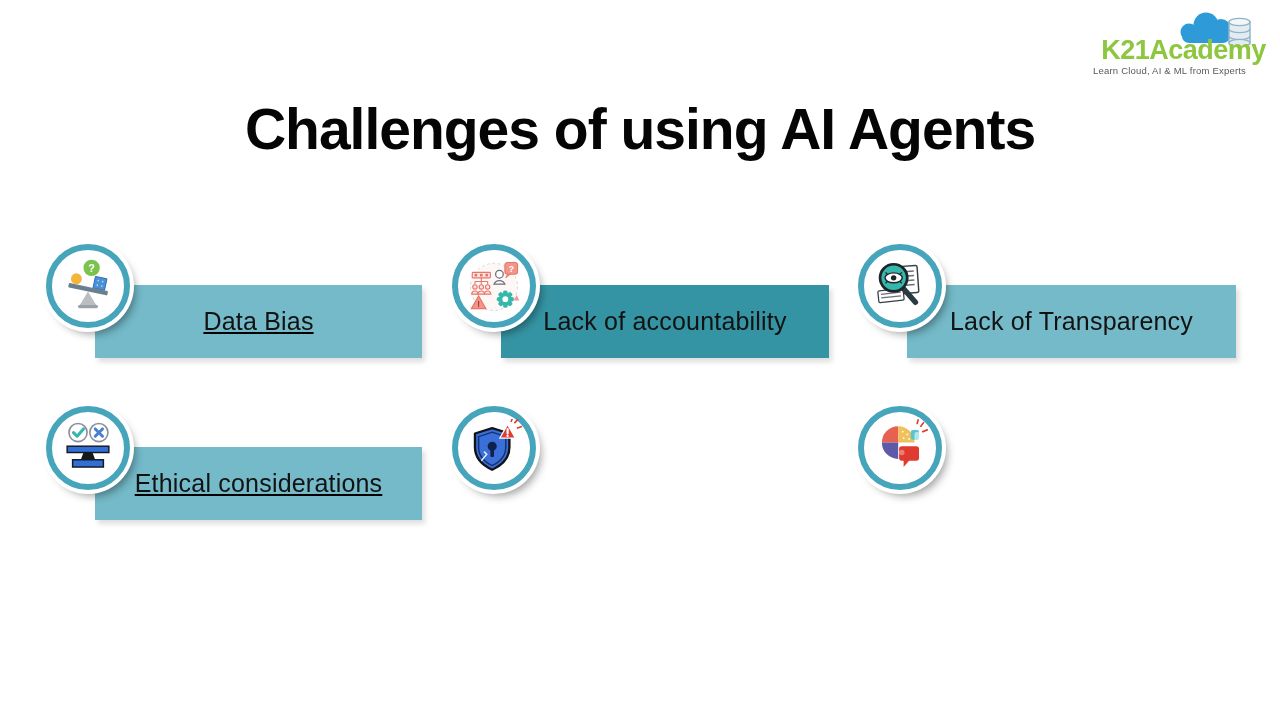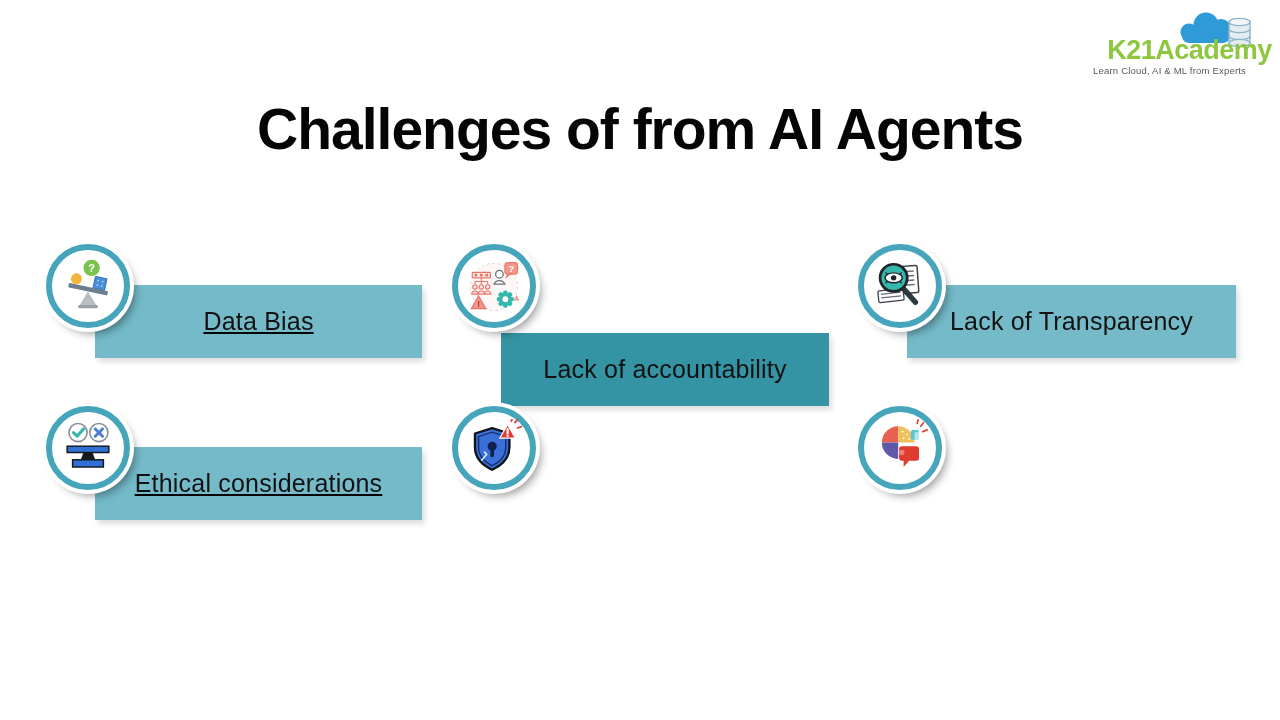--- a/index.html
+++ b/index.html
@@ -10,21 +10,21 @@
     position: relative;
   }
   .canvas { position: absolute; inset: 0; width: 1280px; height: 720px; background: #fff; }
 
   
   .logo {
     position: absolute; top: 8px; right: 12px; width: 175px; height: 72px;
   }
   .logo-cloud-svg { position: absolute; top: 2px; right: 10px; width: 82px; height: 40px; }
   .logo-name {
-    position: absolute; top: 28px; left: 9px; width: 100%;
+    position: absolute; top: 28px; left: 3px; width: 100%;
     text-align: center; font-size: 27px; font-weight: bold;
     color: #8dc63f; letter-spacing: -0.5px; line-height: 1.1;
   }
   .logo-tagline {
     position: absolute; top: 57px; left: 0; width: 100%;
     text-align: left; font-size: 9.5px; color: #555a5e; letter-spacing: 0.2px;
   }
 
   
   .title {
@@ -33,21 +33,21 @@
     color: #050505; letter-spacing: -1px;
   }
 
   
   .bar {
     position: absolute; height: 73px;
     display: flex; align-items: center; justify-content: center;
     box-shadow: 3px 4px 5px rgba(0,0,0,0.13);
   }
   .bar--light { background: #74bac9; }
-  .bar--dark  { background: #3594a3; margin-top: 48px; }
+  .bar--dark  { background: #3594a3; }
   .bar-label {
     font-size: 25px; color: #121212; letter-spacing: 0.2px; white-space: nowrap;
   }
 
   .badge {
     position: absolute; width: 84px; height: 84px; border-radius: 50%;
     background: #ffffff; border: 6px solid #46a5ba;
     box-shadow: 0 0 0 4px #ffffff, 5px 6px 9px rgba(0,0,0,0.38);
     display: flex; align-items: center; justify-content: center;
     z-index: 2;
@@ -79,21 +79,21 @@
         <path d="M0 11 a10.5 3.6 0 0 0 21 0" fill="none" stroke="#8fb4c9" stroke-width="1.4"></path>
         <path d="M0 18 a10.5 3.6 0 0 0 21 0" fill="none" stroke="#8fb4c9" stroke-width="1.4"></path>
         <ellipse cx="10.5" cy="25" rx="10.5" ry="3.6" fill="#e4ebf1" stroke="#8fb4c9" stroke-width="1.4"></ellipse>
         <ellipse cx="10.5" cy="4" rx="10.5" ry="3.6" fill="#f2f6f9" stroke="#8fb4c9" stroke-width="1.4"></ellipse>
       </g>
     </svg>
     <div class="logo-name">K21Academy</div>
     <div class="logo-tagline">Learn Cloud, AI &amp; ML from Experts</div>
   </div>
 
-  <h1 class="title">Challenges of from AI Agents</h1>
+  <h1 class="title">Challenges of using AI Agents</h1>
 
   <div class="bar bar--light r1 c1">
     <span class="bar-label">Data Bias</span>
   </div>
   <div class="badge r1 c1">
     <svg viewBox="0 0 64 64" aria-hidden="true">
       <polygon points="32,38 23,53 41,53" fill="#b9bec3"></polygon>
       <rect x="21" y="53" width="22" height="3.5" rx="1.5" fill="#9aa0a6"></rect>
       <g transform="rotate(12 32 36)">
         <rect x="37" y="20" width="13" height="13" fill="#4a90d9" stroke="#2f6db3" stroke-width="1"></rect>

